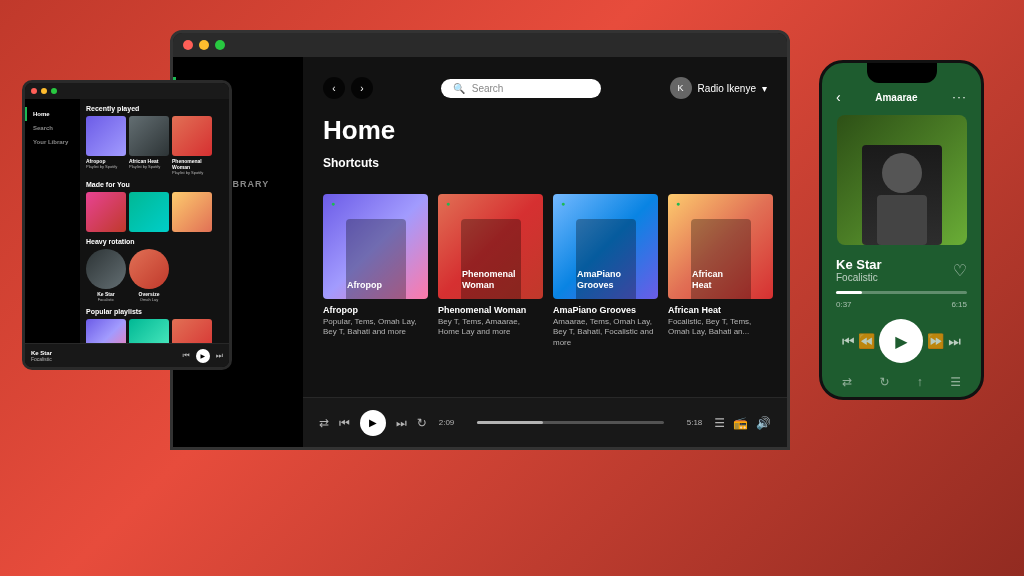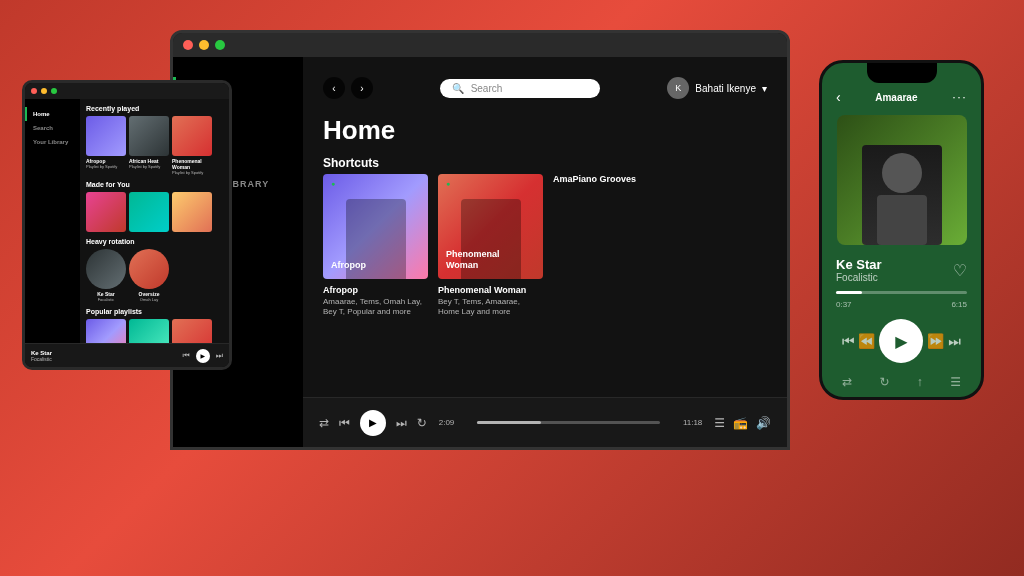--- a/index.html
+++ b/index.html
@@ -125,21 +125,21 @@
     .home-title {
       color: #fff;
       font-size: 26px;
       font-weight: 800;
       margin-bottom: 10px;
     }
     .section-title {
       color: #fff;
       font-size: 12px;
       font-weight: 700;
-      margin-bottom: 4px;
+      margin-bottom: 24px;
     }
     .shortcuts-grid {
       display: flex;
       gap: 10px;
       margin-bottom: 14px;
     }
     .shortcut-card {
       width: 105px;
       flex-shrink: 0;
     }
@@ -162,21 +162,21 @@
     }
     .shortcut-img-african {
       background: linear-gradient(135deg, #fdcb6e, #e17055, #d63031);
     }
     .shortcut-label {
       color: #fff;
       font-size: 9px;
       font-weight: 700;
       position: absolute;
       bottom: 8px;
-      left: 8px;
+      left: 24px;
       line-height: 1.2;
     }
     .shortcut-sublabel {
       font-size: 7px;
       color: #1db954;
       position: absolute;
       top: 6px;
       left: 8px;
     }
     .card-title { color: #fff; font-size: 9px; font-weight: 700; margin-bottom: 2px; }
@@ -496,70 +496,85 @@
           <div class="nav-arrows">
             <div class="nav-arrow">‹</div>
             <div class="nav-arrow">›</div>
           </div>
           <div class="search-bar">
             <span>🔍</span>
             <span>Search</span>
           </div>
           <div class="user-info">
             <div class="user-avatar">K</div>
-            <span>Bahati Ikenye</span>
+            <span>Radio Ikenye</span>
             <span>▾</span>
           </div>
         </div>
 
         <div class="home-title">Home</div>
         <div class="section-title">Shortcuts</div>
 
         <div class="shortcuts-grid">
 
           <div class="shortcut-card">
             <div class="shortcut-img shortcut-img-afropop">
               <span class="shortcut-sublabel">●</span>
               <div class="figure-overlay"></div>
               <span class="shortcut-label">Afropop</span>
             </div>
             <div class="card-title">Afropop</div>
-            <div class="card-artists">Amaarae, Tems, Omah Lay, Bey T, Popular and more</div>
+            <div class="card-artists">Popular, Tems, Omah Lay, Bey T, Bahati and more</div>
           </div>
 
           <div class="shortcut-card">
             <div class="shortcut-img shortcut-img-woman">
               <span class="shortcut-sublabel">●</span>
               <div class="figure-overlay"></div>
               <span class="shortcut-label">Phenomenal<br>Woman</span>
             </div>
             <div class="card-title">Phenomenal Woman</div>
             <div class="card-artists">Bey T, Tems, Amaarae, Home Lay and more</div>
           </div>
 
           <div class="shortcut-card">
+            <div class="shortcut-img shortcut-img-amapiano">
+              <span class="shortcut-sublabel">●</span>
+              <div class="figure-overlay"></div>
+              <span class="shortcut-label">AmaPiano<br>Grooves</span>
+            </div>
             <div class="card-title">AmaPiano Grooves</div>
-          </div>
-
+            <div class="card-artists">Amaarae, Tems, Omah Lay, Bey T, Bahati, Focalistic and more</div>
+          </div>
+
+          <div class="shortcut-card">
+            <div class="shortcut-img shortcut-img-african">
+              <span class="shortcut-sublabel">●</span>
+              <div class="figure-overlay"></div>
+              <span class="shortcut-label">African<br>Heat</span>
+            </div>
+            <div class="card-title">African Heat</div>
+            <div class="card-artists">Focalistic, Bey T, Tems, Omah Lay, Bahati an...</div>
+          </div>
         </div>
 
         <div class="playback-bar">
           <div class="pb-controls">
             <span class="pb-icon">⇄</span>
             <span class="pb-icon">⏮</span>
             <div class="pb-play">▶</div>
             <span class="pb-icon">⏭</span>
             <span class="pb-icon">↻</span>
           </div>
           <div class="pb-progress">
             <span class="pb-time">2:09</span>
             <div class="progress-track">
               <div class="progress-fill"></div>
             </div>
-            <span class="pb-time">11:18</span>
+            <span class="pb-time">5:18</span>
           </div>
           <div class="pb-right">
             <span class="pb-icon">☰</span>
             <span class="pb-icon">📻</span>
             <span class="pb-icon">🔊</span>
           </div>
         </div>
       </div>
     </div>
   </div>

